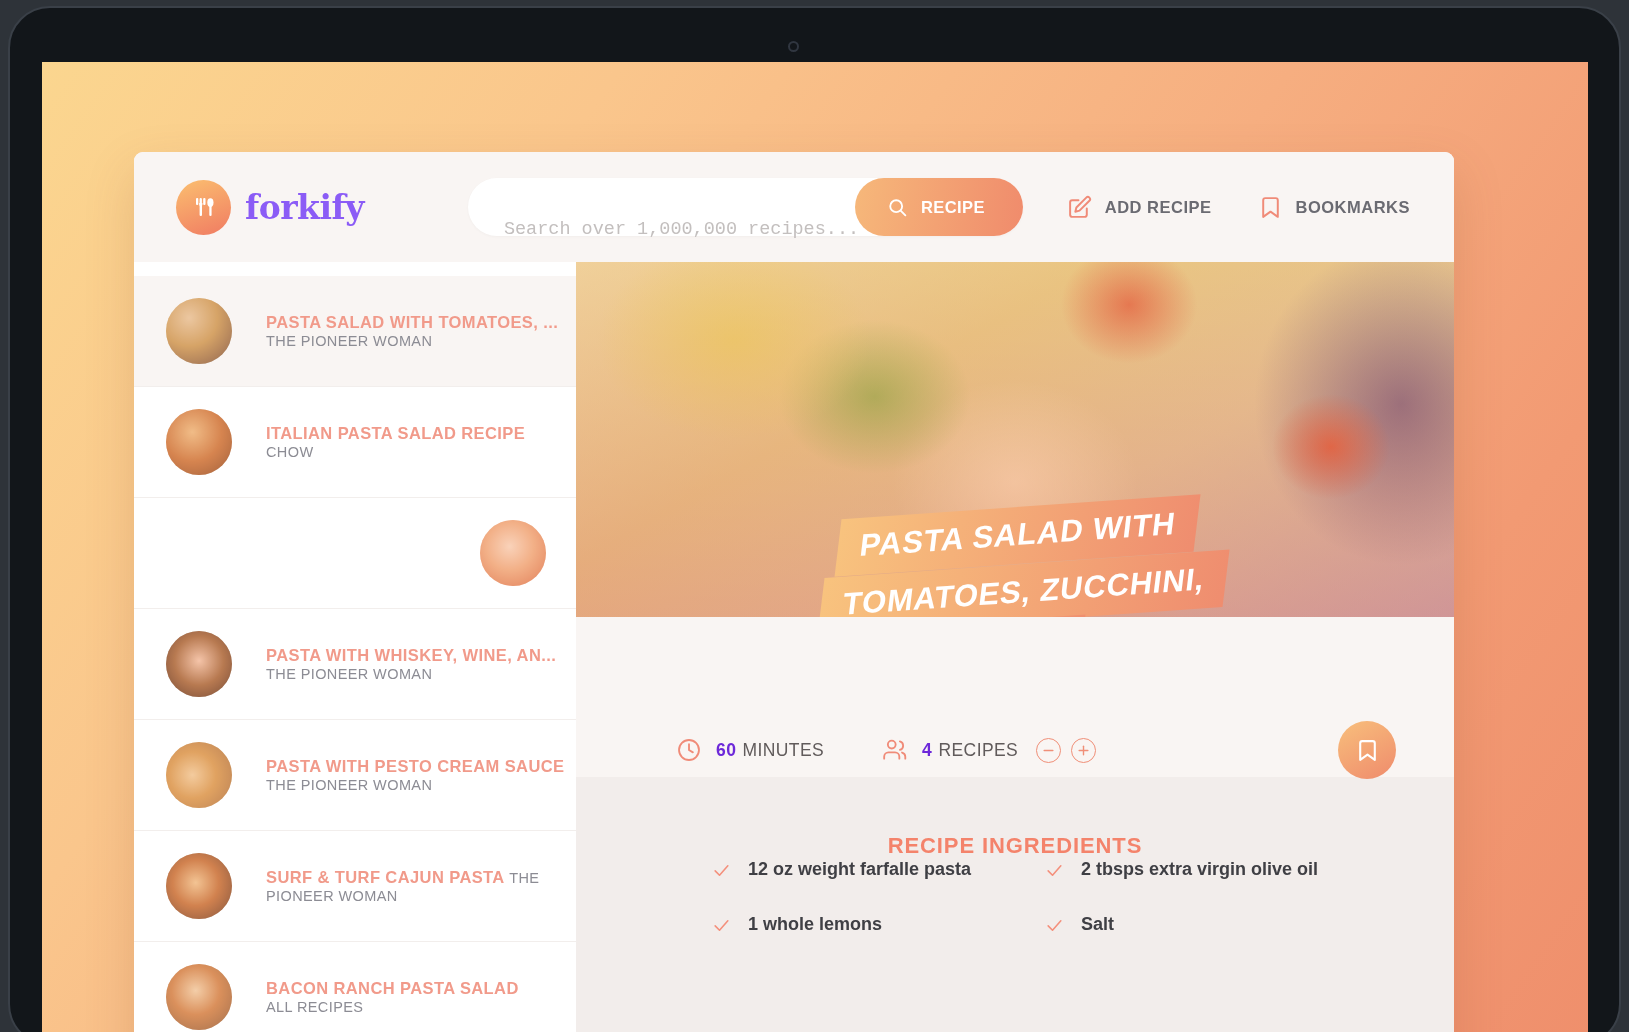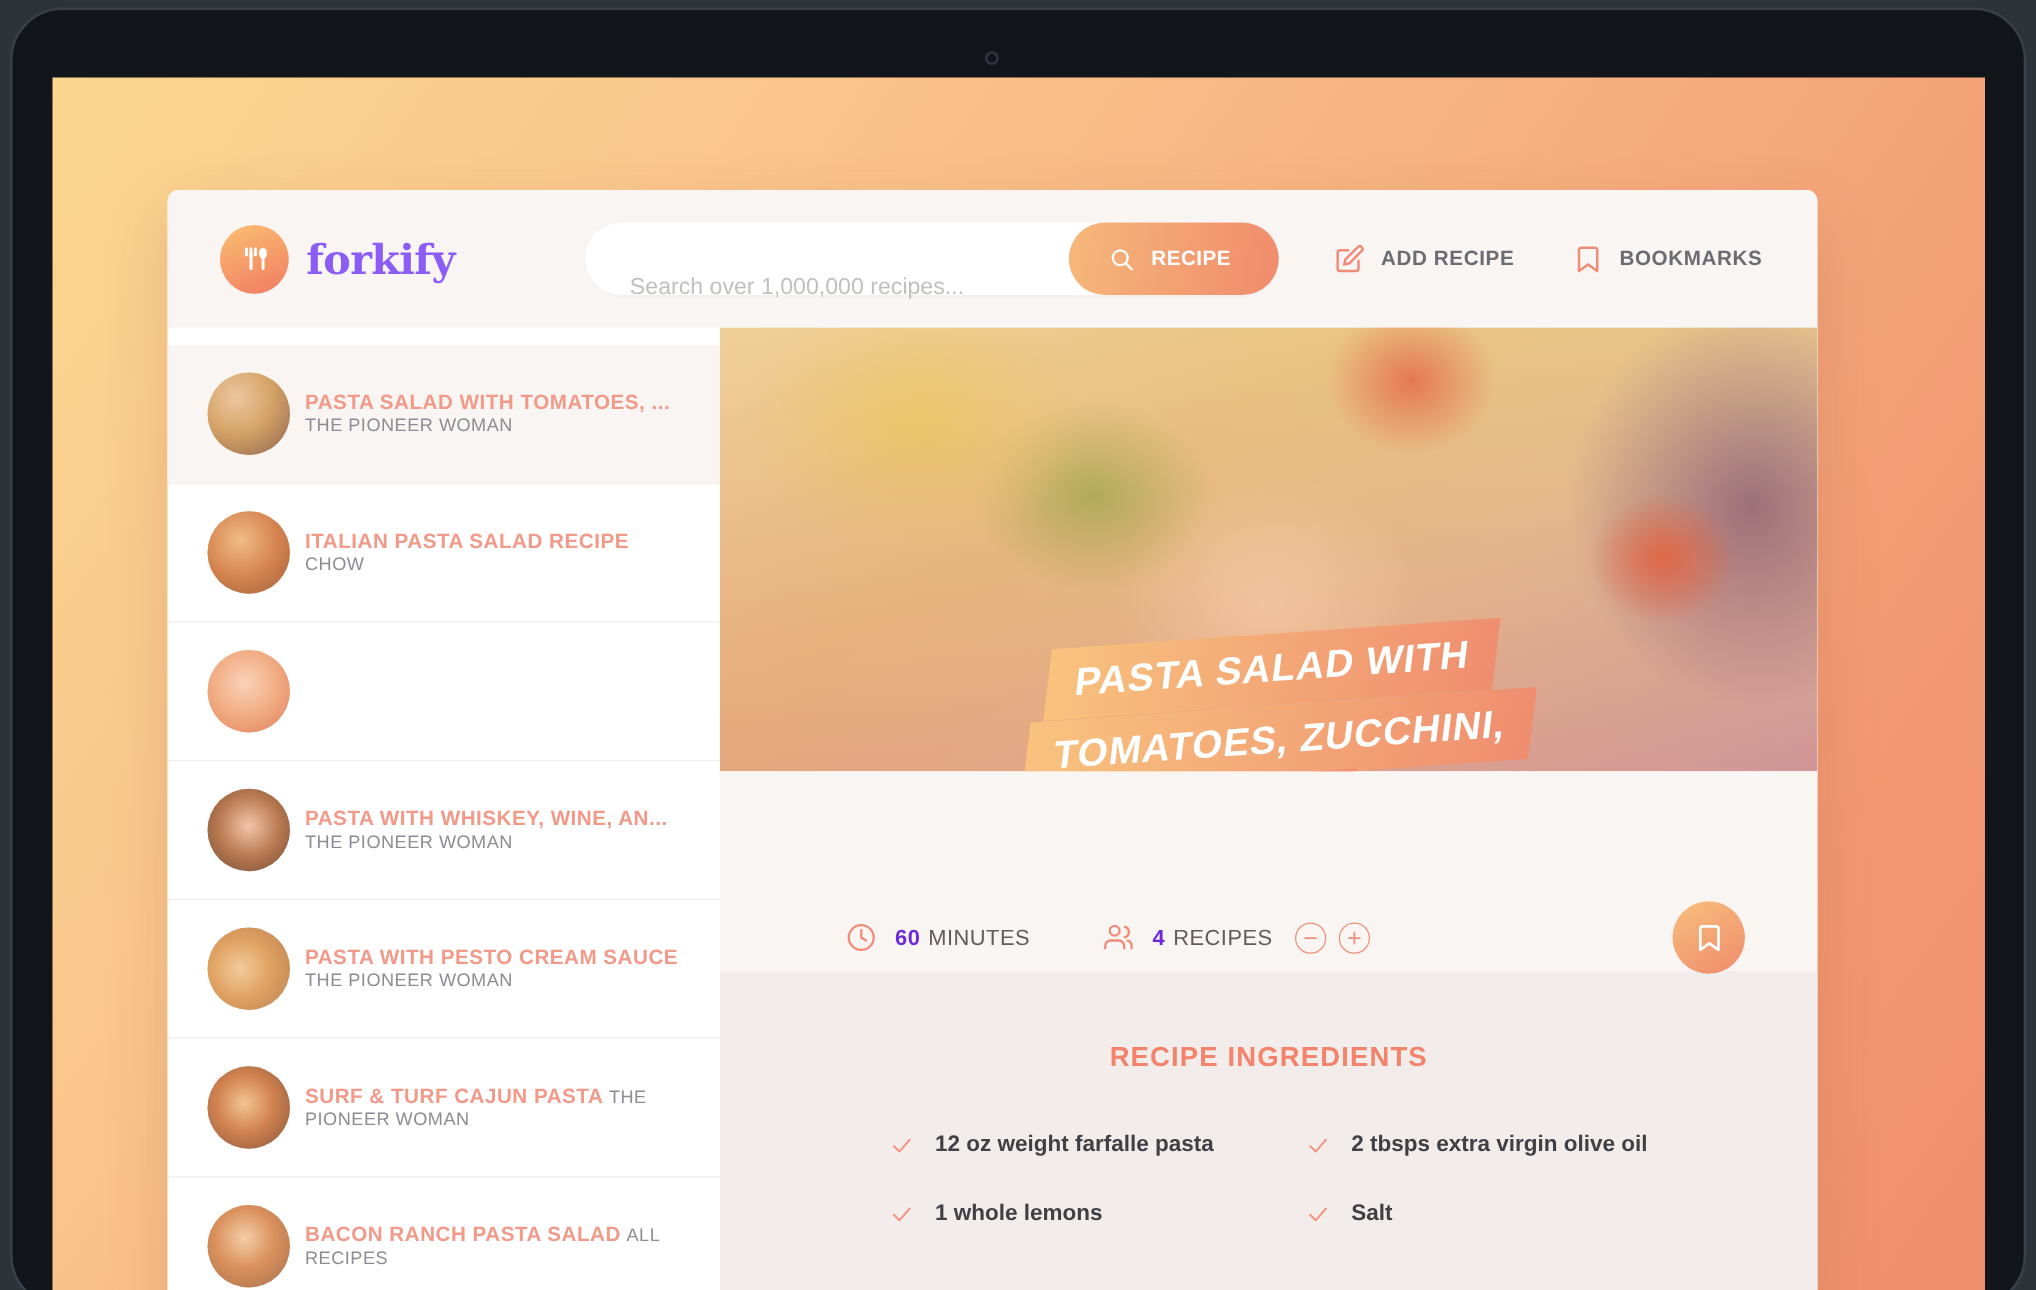--- a/index.html
+++ b/index.html
@@ -85,21 +85,21 @@
     height: 58px;
     width: 555px;
     padding-left: 36px;
     box-shadow: 0 1px 3px rgba(0,0,0,0.03);
   }
   .search-input {
     flex: 1;
     border: none;
     outline: none;
     background: transparent;
-    font-family: Liberation Sans, sans-serif;
+    font-family: Liberation Mono, monospace;
     font-size: 18.5px;
     color: #1d4ed8;
     margin-top: 44px;
   }
   .search-input::placeholder { color: #c3bfbe; }
   .search-btn {
     border: none;
     cursor: pointer;
     height: 58px;
     padding: 0 38px 0 32px;
@@ -129,25 +129,26 @@
   
   .sidebar {
     width: 442px;
     background: #fff;
     flex: 0 0 442px;
     overflow: hidden;
     padding-top: 14px;
   }
   .results-list { list-style: none; }
   .result-item {
-    display: flex; align-items: center; gap: 12px;
+    display: flex; align-items: center; gap: 34px;
     padding: 22px 30px 22px 32px;
     border-bottom: 1px solid #f2eeec;
     cursor: pointer;
     text-decoration: none;
+    justify-content: flex-end;
   }
   .result-item.active { background: #f9f5f3; }
   .result-thumb {
     width: 66px; height: 66px;
     border-radius: 50%;
     flex: 0 0 66px;
     overflow: hidden;
     position: relative;
   }
   .result-thumb::after {
@@ -251,21 +252,20 @@
     padding: 56px 96px 0;
     height: 100%;
   }
   .ingredients-heading {
     text-align: center;
     font-size: 22px;
     font-weight: bold;
     letter-spacing: 0.9px;
     color: #f4836b;
     text-transform: uppercase;
-    margin-bottom: 46px;
   }
   .ingredient-grid {
     display: grid;
     grid-template-columns: 1fr 1fr;
     row-gap: 34px;
     column-gap: 20px;
     padding-left: 40px;
     font-weight: bold;
   }
   .ingredient {

